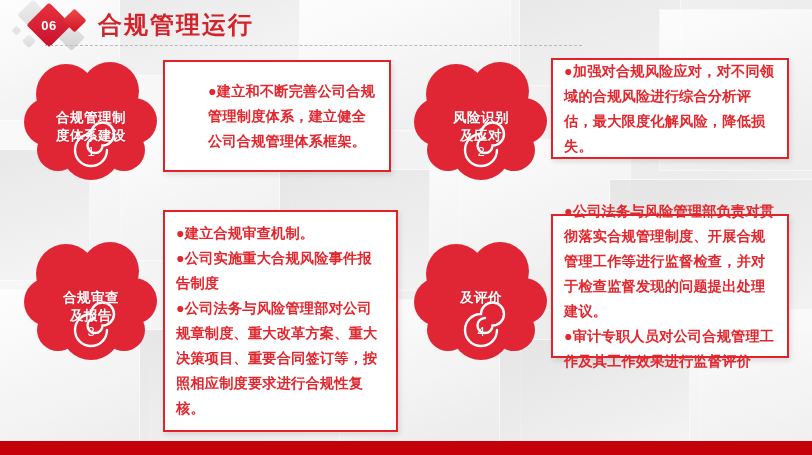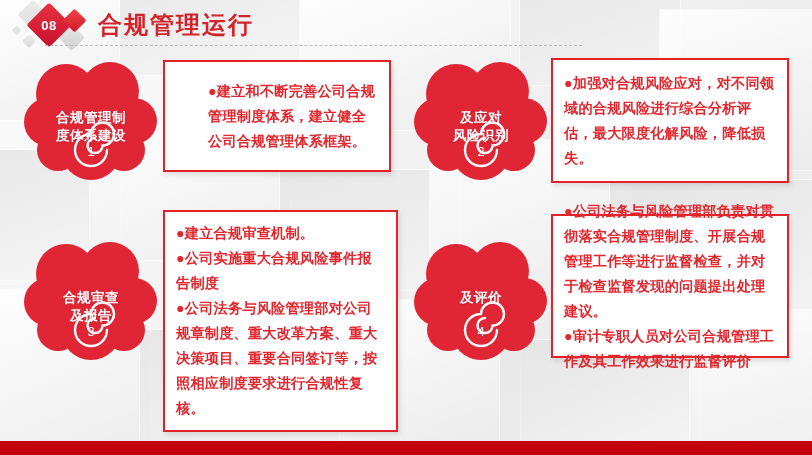--- a/index.html
+++ b/index.html
@@ -96,21 +96,21 @@
     box-sizing:border-box;
     display:flex;align-items:center;
   }
   .box-inner{padding:0 11px;width:100%;box-sizing:border-box;}
   .box p{
     margin:0;color:#e2272e;font-weight:bold;
     font-size:14.2px;line-height:25px;letter-spacing:.2px;
     text-indent:0;
   }
   #box1{left:163px;top:60px;width:228px;height:112px;padding-left:32px;}
-  #box2{left:551px;top:58px;width:238px;height:125px;}
+  #box2{left:551px;top:58px;width:238px;height:101px;}
   #box3{left:163px;top:210px;width:235px;height:222px;}
   #box4{left:551px;top:214px;width:238px;height:144px;}
 
   
   #footer-bar{
     position:absolute;left:0;top:441px;width:812px;height:14px;
     background:#c4000a;
   }
 </style>
 </head>
@@ -133,21 +133,21 @@
   <div class="bgpanel" style="left:340px;top:300px;width:180px;height:150px;"></div>
   <div class="bgpanel d" style="left:500px;top:340px;width:200px;height:110px;"></div>
   <div class="bgpanel" style="left:690px;top:310px;width:150px;height:140px;"></div>
 
   <div id="header">
     <div class="diamond" id="dia-gray2"></div>
     <div class="diamond" id="dia-gray4"></div>
     <div class="diamond" id="dia-gray3"></div>
     <div class="diamond" id="dia-gray1"></div>
     <div class="diamond" id="dia-main"></div>
-    <div id="dia-num">08</div>
+    <div id="dia-num">06</div>
     <div class="diamond" id="dia-small"></div>
     <div id="title">合规管理运行</div>
     <div id="title-rule"></div>
   </div>
 
   <div class="cloud" id="cloud1">
     <svg viewBox="0 0 134 124">
       <g fill="#e02534">
         <circle cx="42" cy="36" r="30"></circle>
         <circle cx="86" cy="33" r="29"></circle>
@@ -185,22 +185,22 @@
         <circle cx="66" cy="62" r="35"></circle>
         <circle cx="67" cy="92" r="30"></circle>
         <circle cx="34" cy="92" r="21"></circle>
         <circle cx="100" cy="92" r="21"></circle>
       </g>
       <g fill="none" stroke="#ffffff" stroke-width="2.4" stroke-linecap="round">
         <path d="M83 92 a16 16 0 1 1 -16 -16 a11.5 11.5 0 1 1 11.5 11.5 a7.5 7.5 0 1 1 -7.5 -7.5"></path>
       </g>
     </svg>
     <div class="cloud-label">
+      <div>风险识别</div>
       <div>及应对</div>
-      <div>风险识别</div>
     </div>
     <div class="cloud-num">2</div>
   </div>
 
   <div class="box" id="box2">
     <div class="box-inner">
       <p>●加强对合规风险应对，对不同领域的合规风险进行综合分析评估，最大限度化解风险，降低损失。</p>
     </div>
   </div>
 

